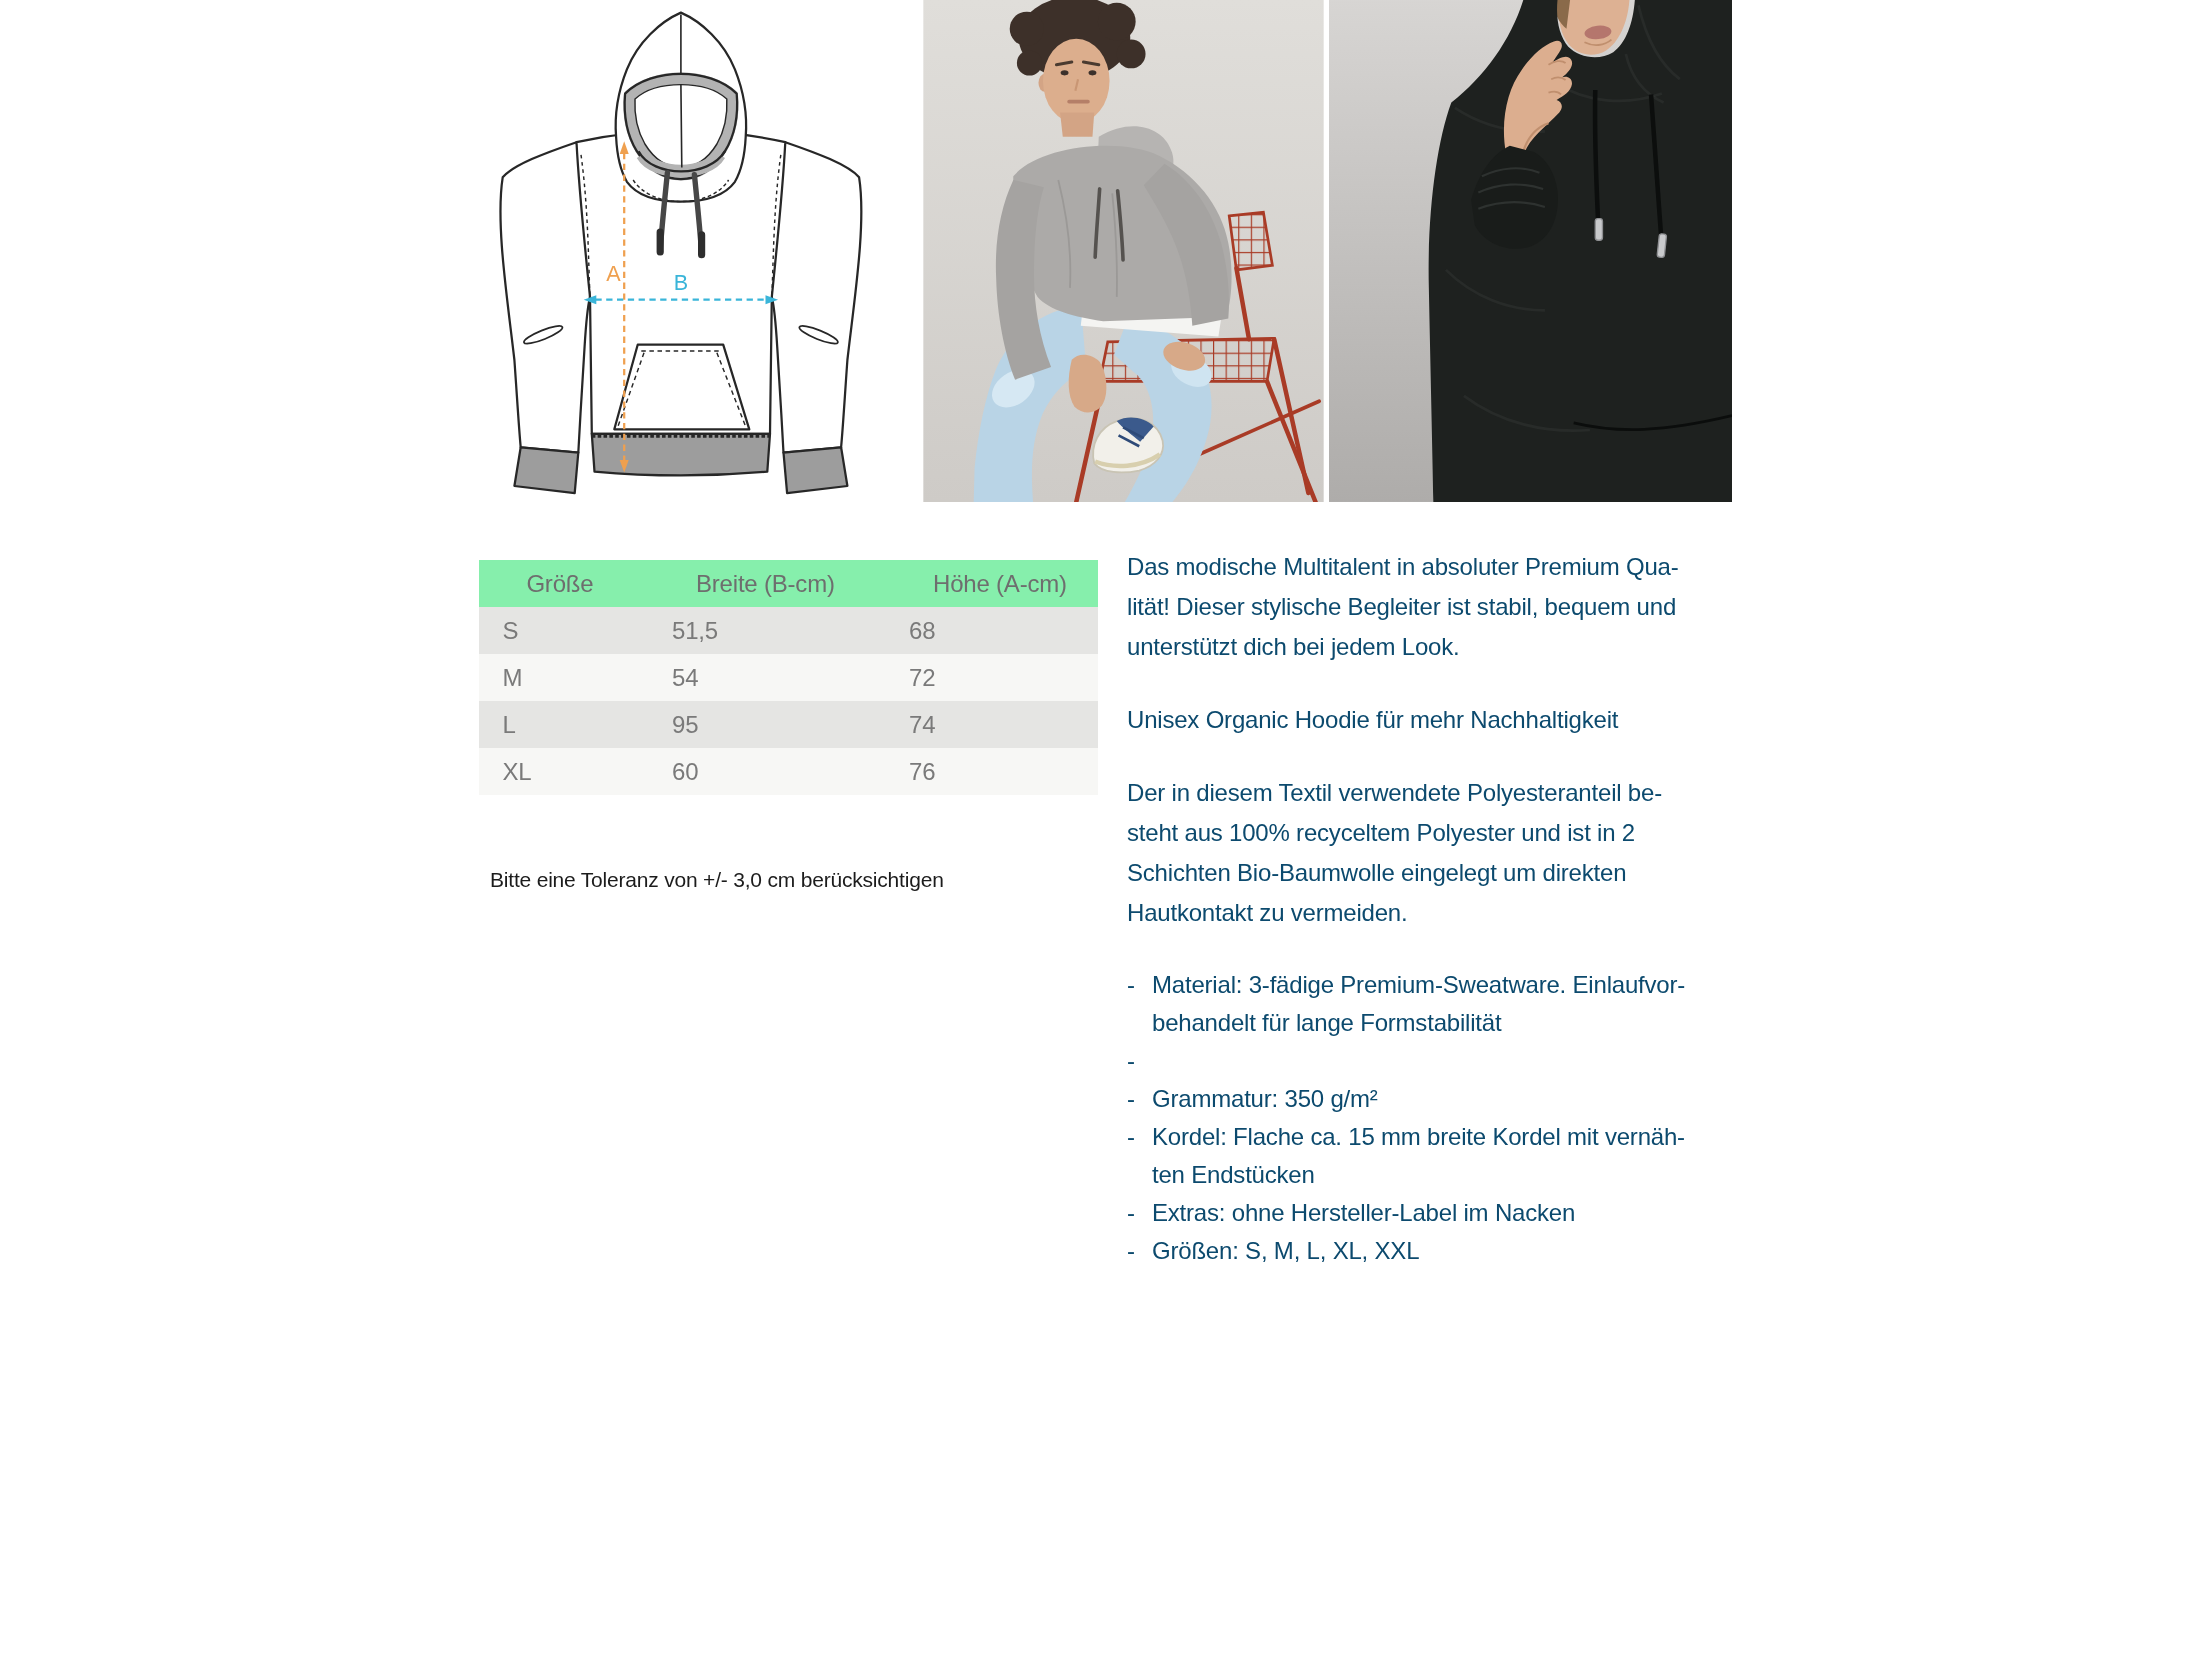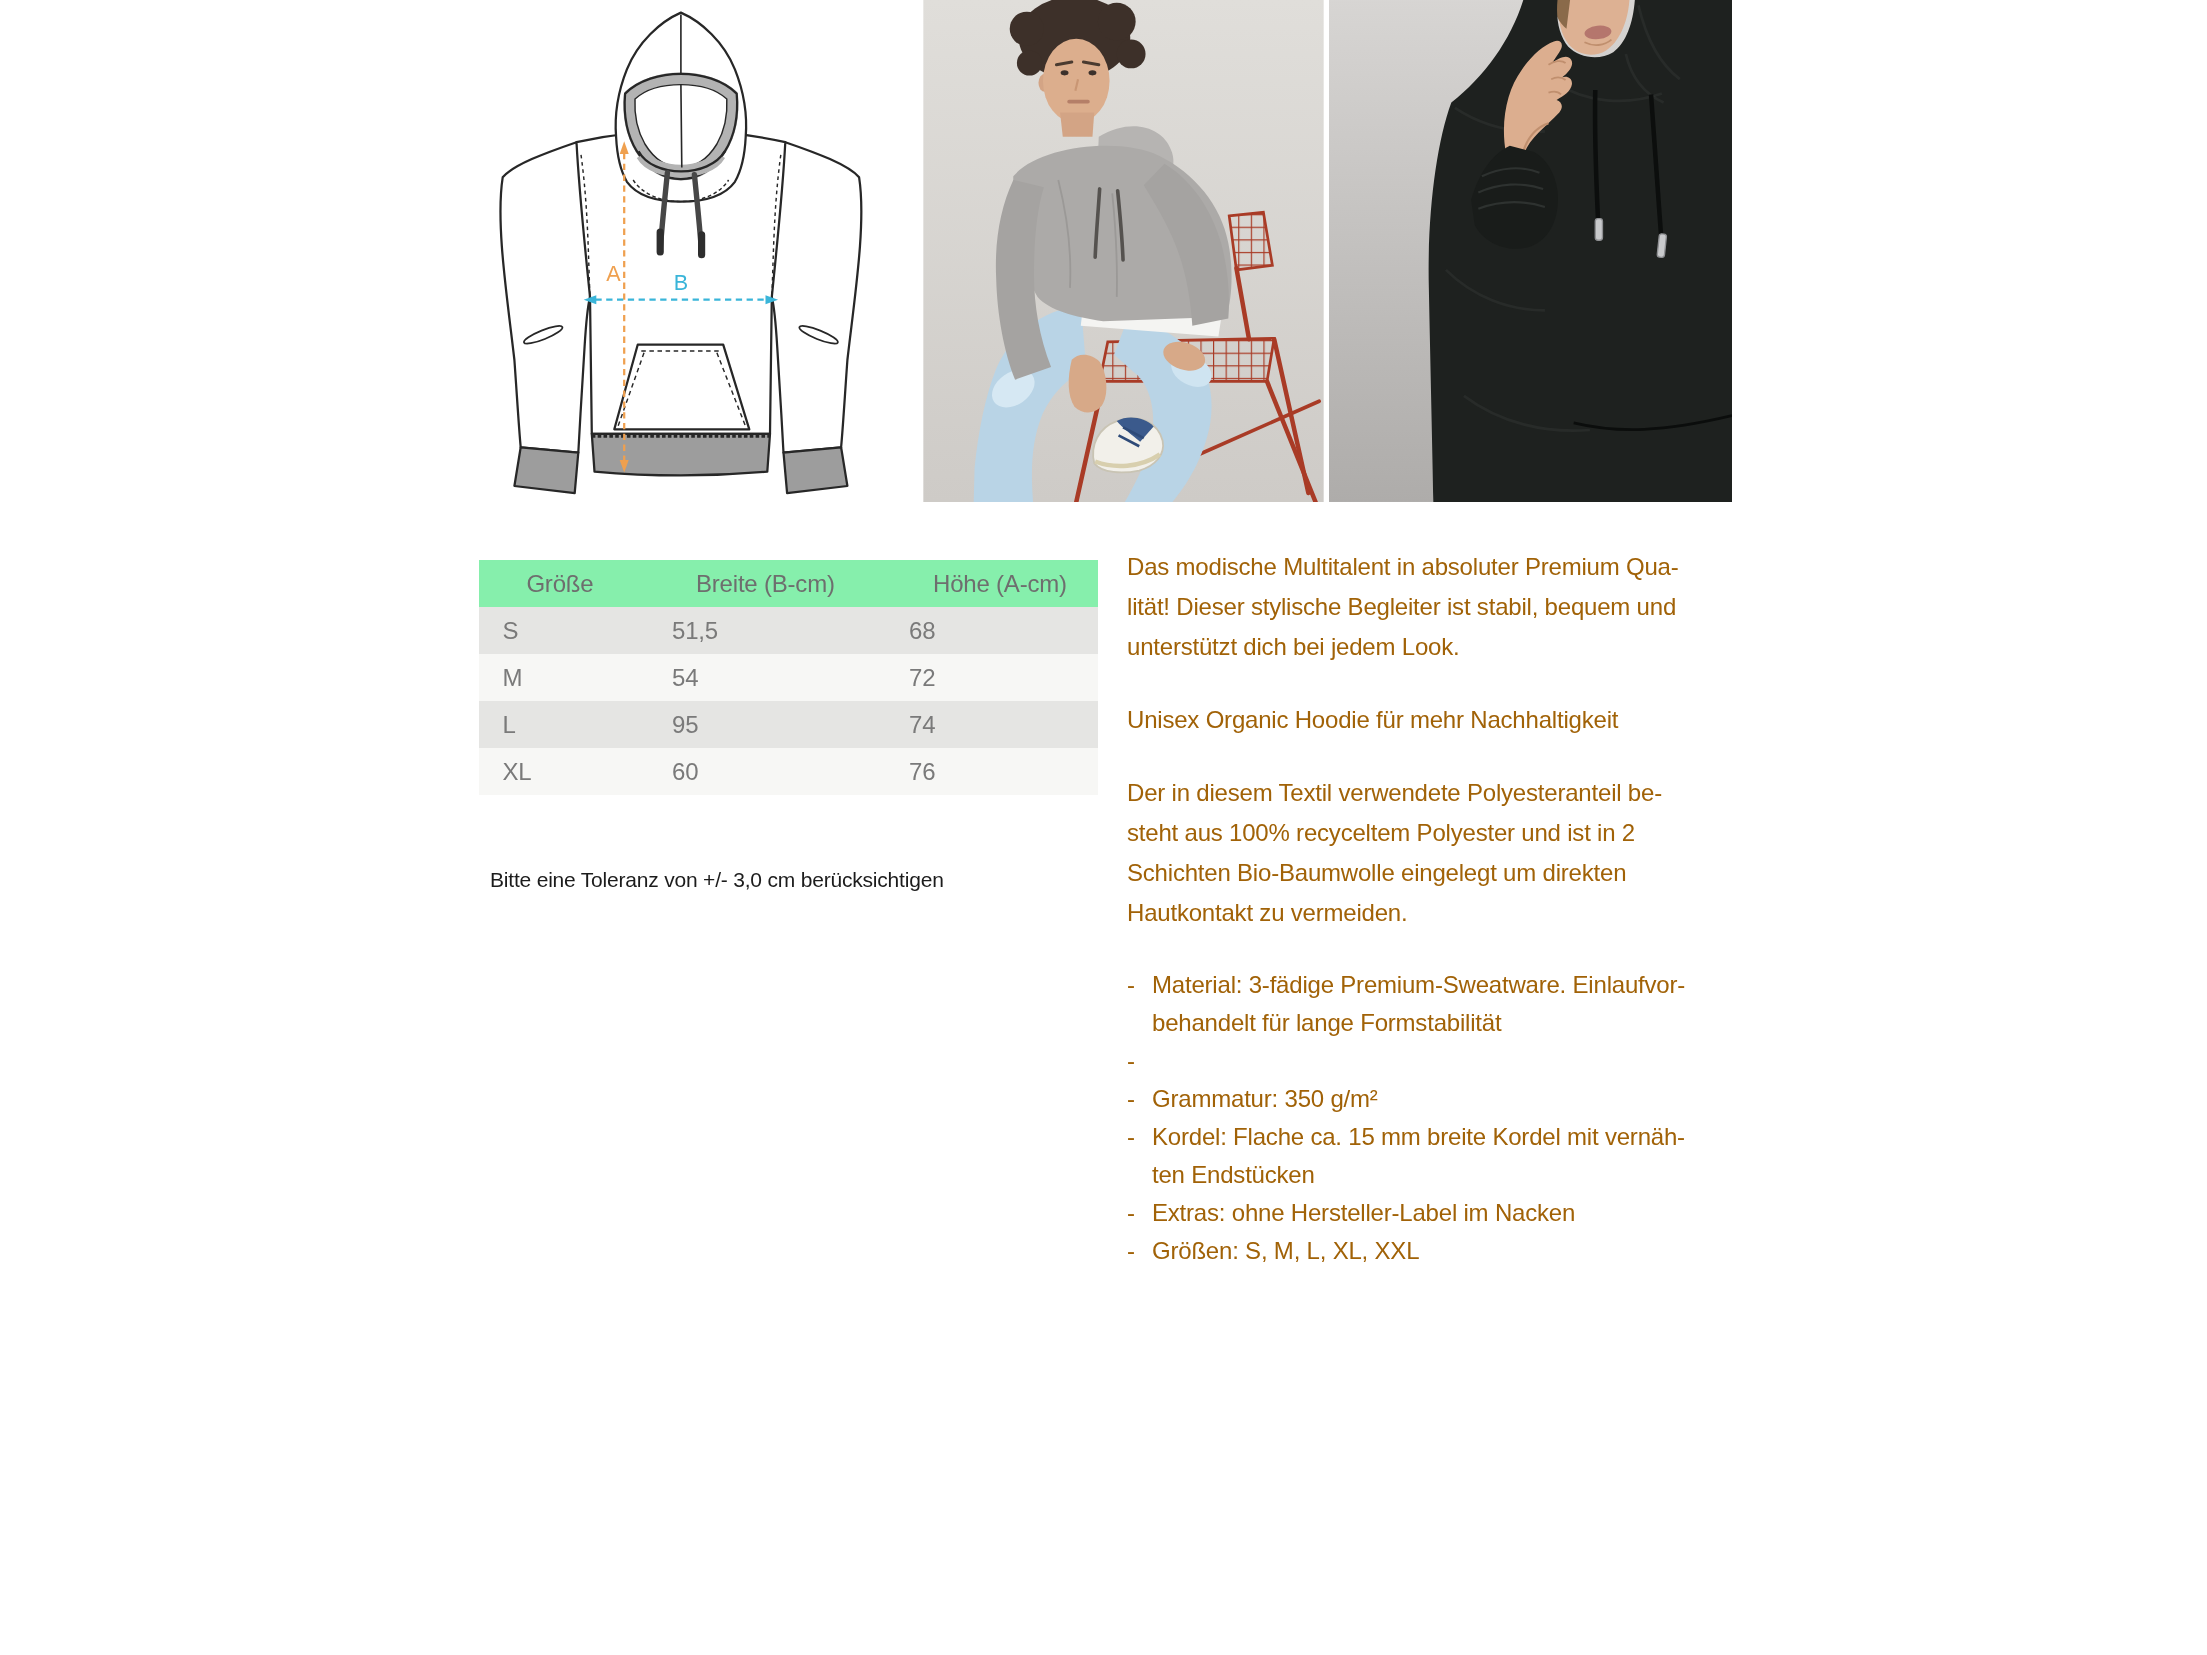--- a/index.html
+++ b/index.html
@@ -16,21 +16,21 @@
   #size-table{left:479px;top:560px;width:619px;font-size:24px;color:#7a7a7a;letter-spacing:-0.2px;}
   .trow{display:grid;grid-template-columns:193px 237px 190px;height:47px;line-height:47px;}
   .trow > div:first-child{padding-left:23.4px;}
   .trow.hdr{background:#86efac;color:#6e6e6e;padding-left:24px;}
   .trow.dark{background:#e5e5e3;}
   .trow.lite{background:#f7f7f5;}
 
   #tolerance{left:490px;top:862px;width:684px;font-size:21px;line-height:36px;color:#1c1c1c;letter-spacing:-0.2px;}
 
   
-  #description{left:1127px;top:547px;width:765px;color:#a16207;font-size:24px;line-height:40px;letter-spacing:-0.2px;}
+  #description{left:1127px;top:547px;width:765px;color:#0c4a6e;font-size:24px;line-height:40px;letter-spacing:-0.2px;}
   #description .para{white-space:pre-line;margin:0 0 33px 0;}
   #description .bullets{margin-top:3.6px;line-height:38px;}
   .bullet{display:flex;}
   .bullet .dash{width:25px;flex:0 0 25px;}
   .bullet .btxt{white-space:pre-line;}
 </style>
 </head>
 <body>
 
 <div id="page">

